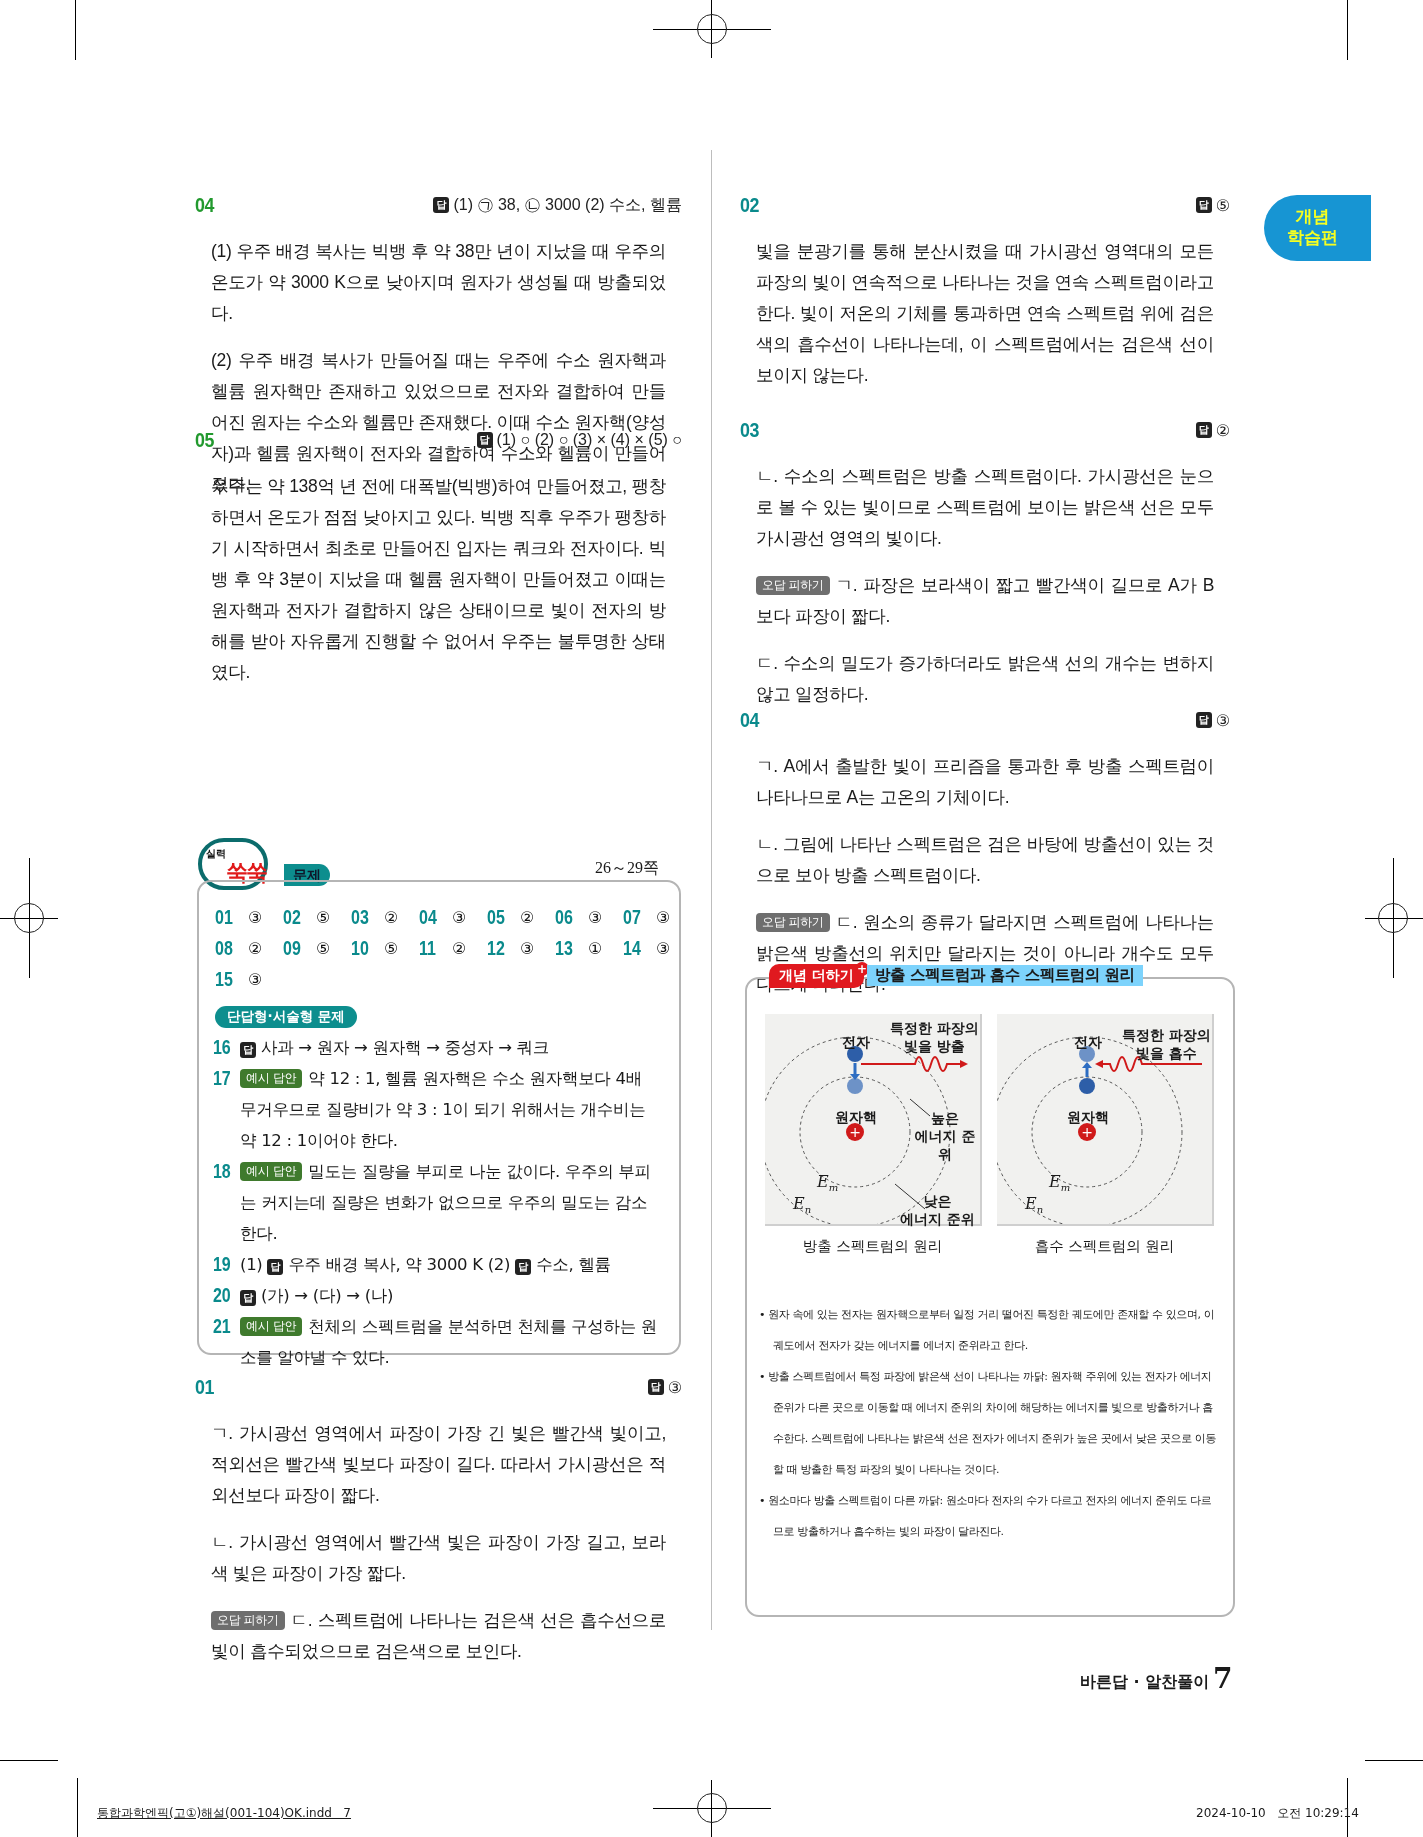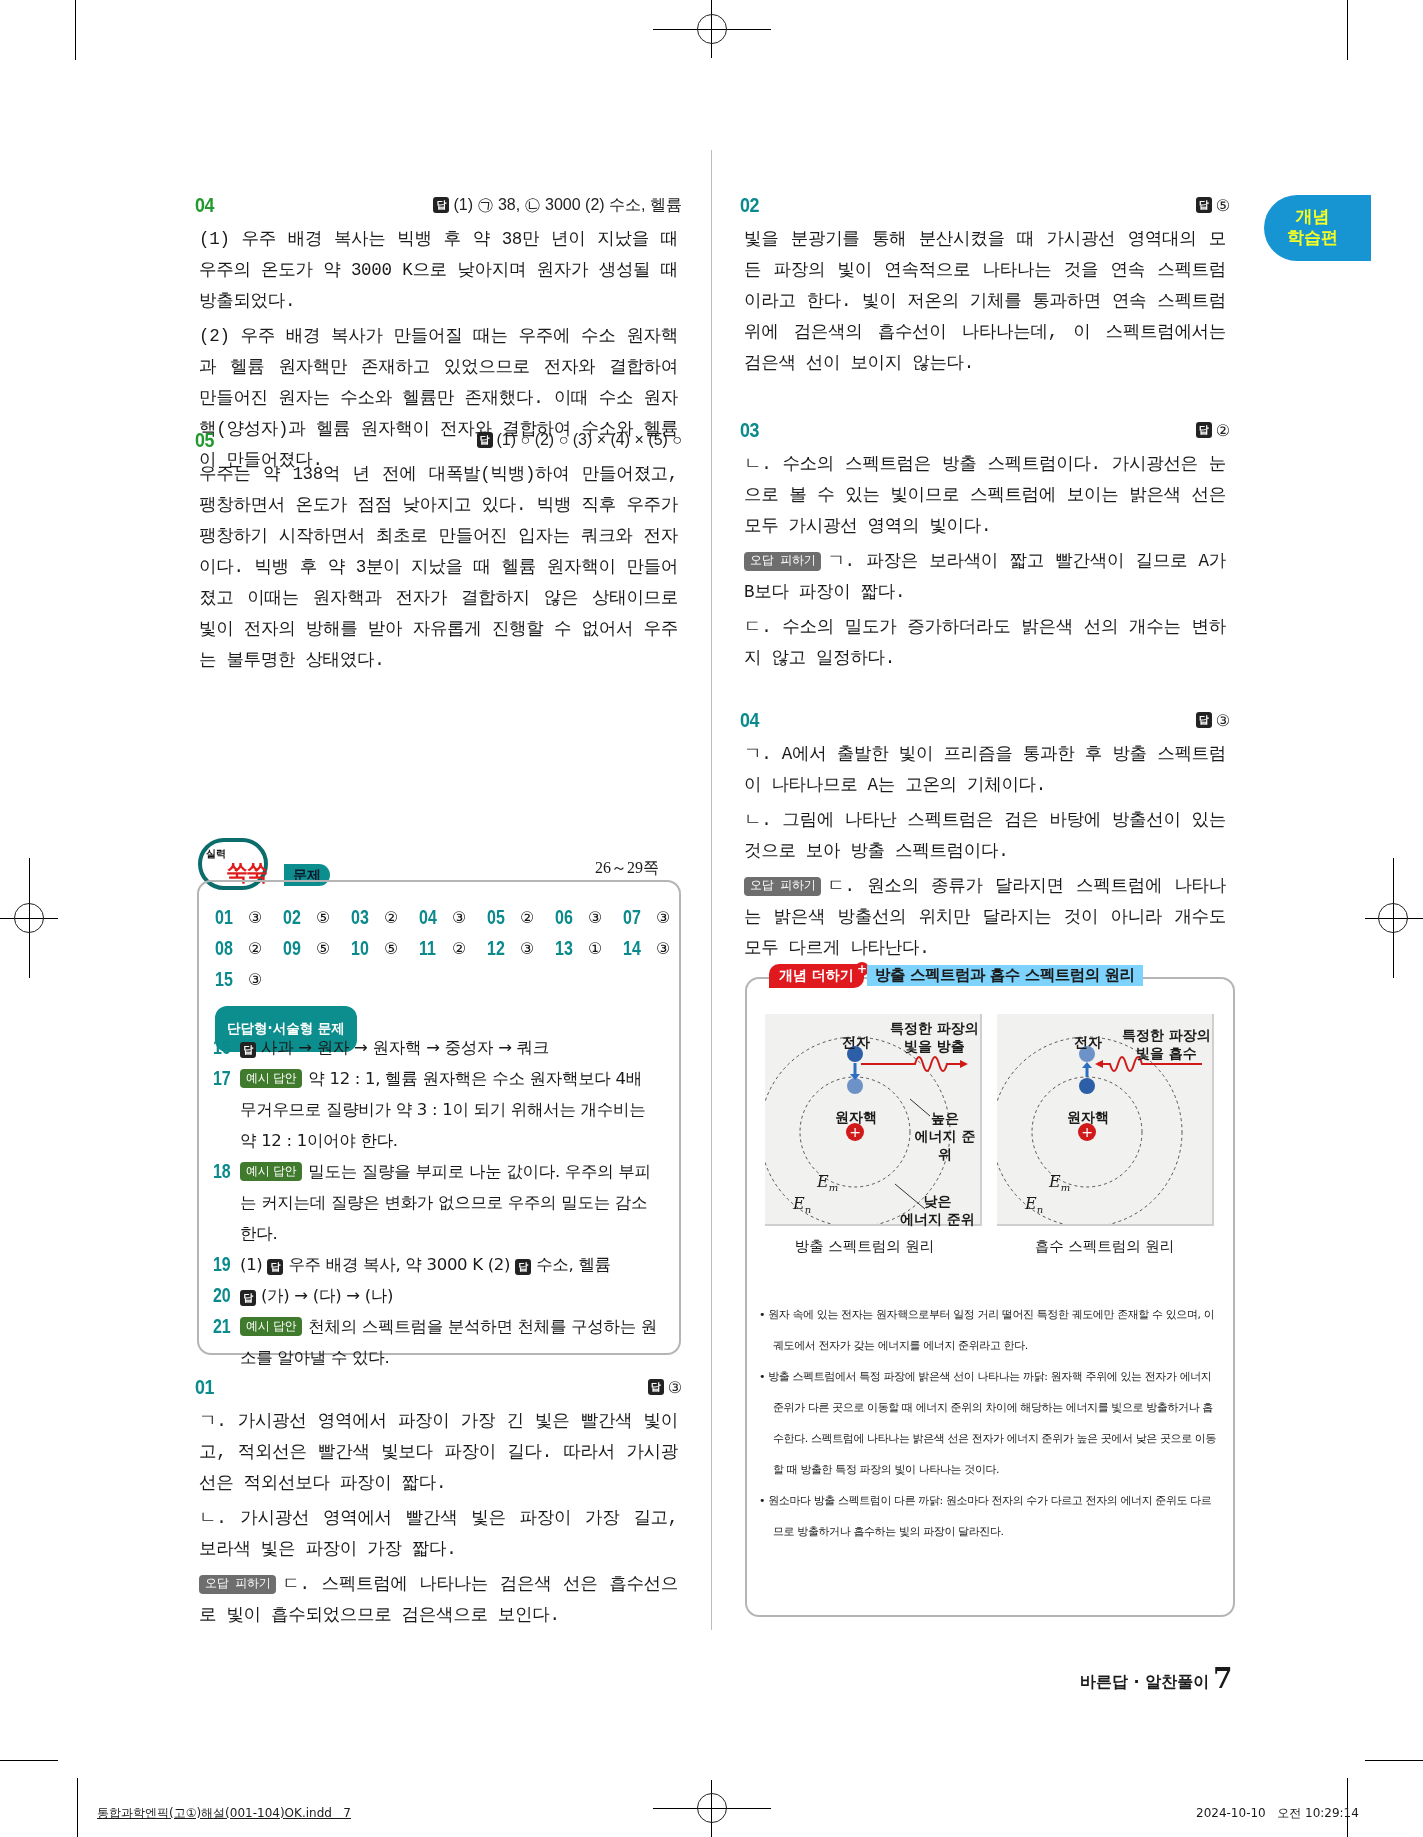--- a/index.html
+++ b/index.html
@@ -11,31 +11,31 @@
   .vl { position:absolute; width:1px; background:#000; }
   .reg { position:absolute; width:30px; height:30px; border:1.5px solid #222; border-radius:50%; box-sizing:border-box; }
   .col-div { position:absolute; left:711px; top:150px; width:1px; height:1480px; background:#bdbdbd; }
 
   .qhead { display:flex; justify-content:space-between; align-items:center; height:30px; }
   .qnum { font-family:"Liberation Sans", sans-serif; font-weight:bold; font-size:21px; letter-spacing:-0.5px; transform:scaleX(0.85); transform-origin:left center; }
   .qnum.green { color:#22992e; }
   .qnum.teal { color:#0a8a8c; }
   .ans { font-size:16px; color:#222; display:flex; align-items:center; gap:4px; font-family:"Liberation Sans", sans-serif; }
   .dap { display:inline-block; width:16px; height:16px; background:#222; color:#fff; font-size:10px; line-height:16px; text-align:center; border-radius:3px; font-weight:bold; }
-  .para { font-size:17.5px; line-height:31px; margin:4px; text-align:justify; letter-spacing:-0.3px; font-family:Liberation Mono, monospace; }
+  .para { font-size:17.5px; line-height:31px; margin:16px; text-align:justify; letter-spacing:-0.3px; font-family:Liberation Sans, sans-serif; }
   .tag-wrong { display:inline-block; background:#6e6e6e; color:#fff; font-size:12px; padding:1px 6px; border-radius:4px; line-height:17px; margin-right:6px; vertical-align:2px; }
   .tag-ex { display:inline-block; background:#3f7a2d; color:#fff; font-size:12px; padding:1px 6px; border-radius:4px; line-height:17px; margin-right:6px; vertical-align:2px; }
 
   
   .box { position:absolute; left:197px; top:880px; width:484px; height:475px; border:2.5px solid #b5b5b5; border-radius:14px; box-sizing:border-box; }
   .grid { position:absolute; left:16px; top:22px; width:460px; display:grid; grid-template-columns:repeat(7, 68px); row-gap:5px; }
   .gcell { display:flex; align-items:center; gap:5px; height:26px; }
   .gnum { color:#0a8a8c; font-family:"Liberation Sans", sans-serif; font-weight:bold; font-size:20px; transform:scaleX(0.8); transform-origin:left center; width:28px; }
   .gans { font-size:16px; color:#111; }
-  .subhead { position:absolute; left:16px; top:124px; background:#0d8e8e; color:#fff; font-size:13.5px; font-weight:bold; padding:14px 12px; border-radius:12px; }
+  .subhead { position:absolute; left:16px; top:124px; background:#0d8e8e; color:#fff; font-size:13.5px; font-weight:bold; padding:2px 12px; border-radius:12px; }
   .srow { display:flex; align-items:flex-start; font-size:16.5px; line-height:31px; letter-spacing:-0.3px; }
   .snum { color:#0a8a8c; font-family:"Liberation Sans", sans-serif; font-weight:bold; font-size:20px; width:27px; flex-shrink:0; transform:scaleX(0.8); transform-origin:left center; }
   .scont { flex:1; }
 
   
   .cbox { position:absolute; left:745px; top:977px; width:490px; height:640px; border:2.5px solid #b5b5b5; border-radius:14px; box-sizing:border-box; }
   .ctag { position:absolute; left:22px; top:-15px; background:#e0191f; color:#fff; font-weight:bold; font-size:14px; padding:3px 10px; border-radius:10px 0 10px 0; }
   .ctitle { position:absolute; left:120px; top:-14px; background:#7dd3fc; padding:0 8px; font-size:15.5px; font-weight:bold; letter-spacing:-0.5px; }
   .panel { position:absolute; top:35px; width:215px; height:210px; background:#f1f1ef; border-right:2px solid #cfcfcf; border-bottom:2px solid #cfcfcf; }
   .cap { position:absolute; top:258px; font-size:14.5px; width:215px; text-align:center; }
@@ -280,21 +280,21 @@
       <div>높은</div>
       <div>에너지 준위</div>
     </div>
     <div class="abs" style="left:135px; top:178px; font-size:14px; font-weight:bold; text-align:center; line-height:18px;">
       <div>낮은</div>
       <div>에너지 준위</div>
     </div>
     <div class="abs" style="left:52px; top:158px; font-family:'DejaVu Serif', serif; font-style:italic; font-size:16px;"><span>E</span><sub style="font-size:10px;">m</sub></div>
     <div class="abs" style="left:28px; top:180px; font-family:'DejaVu Serif', serif; font-style:italic; font-size:16px;"><span>E</span><sub style="font-size:10px;">n</sub></div>
   </div>
-  <div class="cap" style="left:10px;">방출 스펙트럼의 원리</div>
+  <div class="cap" style="left:18px;">방출 스펙트럼의 원리</div>
 
   <div class="panel" style="left:250px;">
     <svg width="215" height="210">
       <circle cx="90" cy="118" r="95" fill="none" stroke="#555" stroke-dasharray="3,3"></circle>
       <circle cx="90" cy="118" r="55" fill="none" stroke="#555" stroke-dasharray="3,3"></circle>
       <circle cx="90" cy="118" r="9" fill="#d01a1a"></circle>
       <text x="90" y="123" font-size="14" fill="#fff" text-anchor="middle" font-family="DejaVu Sans, sans-serif">+</text>
       <circle cx="90" cy="40" r="8" fill="#6d92c7"></circle>
       <circle cx="90" cy="72" r="8" fill="#2d5ea8"></circle>
       <line x1="90" y1="63" x2="90" y2="52" stroke="#2d6dc2" stroke-width="3"></line>

